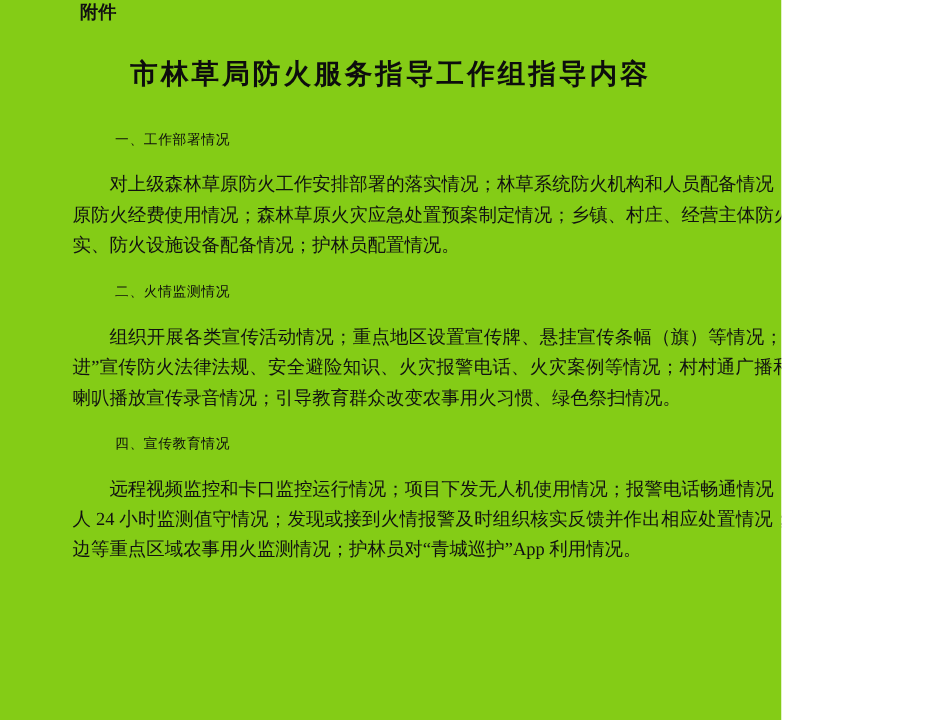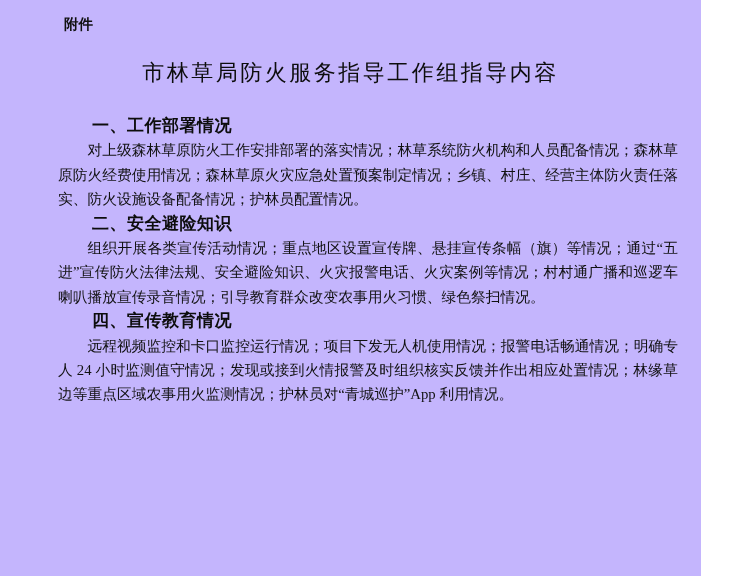--- a/index.html
+++ b/index.html
@@ -2,63 +2,62 @@
 <html lang="zh"><head>
 <meta charset="utf-8">
 <style>
   html, body {
     margin: 0;
     padding: 0;
     background: #ffffff;
   }
   .page {
     position: relative;
-    width: 701px;
+    width: 625px;
     height: 576px;
-    background: #c4b5fd;
+    background: #84cc16;
     box-sizing: border-box;
-    padding-top: 14px;
     overflow: hidden;
     color: #111111;
   }
   .attachment-label {
     margin-left: 64px;
     font-family: "Liberation Sans", "DejaVu Sans", sans-serif;
     font-weight: bold;
     font-size: 14.5px;
     line-height: 20px;
     color: #111111;
   }
   .doc-title {
     margin-top: 24px;
     text-align: center;
     font-family: "Liberation Sans", "DejaVu Sans", sans-serif;
-    font-weight: normal;
+    font-weight: bold;
     font-size: 22px;
     line-height: 30px;
     letter-spacing: 2.5px;
     color: #0d0d0d;
   }
   .doc-content {
     margin-top: 26px;
     margin-left: 58px;
     width: 620px;
     font-family: "Liberation Serif", "DejaVu Serif", serif;
     font-size: 14.75px;
     line-height: 24.4px;
     text-align: justify;
     text-justify: inter-character;
     color: #111111;
   }
   .section-heading {
-    margin: 0;
+    margin: 12px;
     text-indent: 2em;
     font-family: "Liberation Sans", "DejaVu Sans", sans-serif;
-    font-weight: bold;
-    font-size: 17px;
+    font-weight: normal;
+    font-size: 11px;
     letter-spacing: 0.5px;
     color: #0d0d0d;
   }
   .section-body {
     margin: 0;
     text-indent: 2em;
   }
 </style>
 </head>
 <body>
@@ -67,21 +66,21 @@
 
   <div class="attachment-label">附件</div>
 
   <div class="doc-title">市林草局防火服务指导工作组指导内容</div>
 
   <div class="doc-content">
 
     <h2 class="section-heading">一、工作部署情况</h2>
     <p class="section-body">对上级森林草原防火工作安排部署的落实情况；林草系统防火机构和人员配备情况；森林草原防火经费使用情况；森林草原火灾应急处置预案制定情况；乡镇、村庄、经营主体防火责任落实、防火设施设备配备情况；护林员配置情况。</p>
 
-    <h2 class="section-heading">二、安全避险知识</h2>
+    <h2 class="section-heading">二、火情监测情况</h2>
     <p class="section-body">组织开展各类宣传活动情况；重点地区设置宣传牌、悬挂宣传条幅（旗）等情况；通过“五进”宣传防火法律法规、安全避险知识、火灾报警电话、火灾案例等情况；村村通广播和巡逻车喇叭播放宣传录音情况；引导教育群众改变农事用火习惯、绿色祭扫情况。</p>
 
 
     <h2 class="section-heading">四、宣传教育情况</h2>
     <p class="section-body">远程视频监控和卡口监控运行情况；项目下发无人机使用情况；报警电话畅通情况；明确专人 24 小时监测值守情况；发现或接到火情报警及时组织核实反馈并作出相应处置情况；林缘草边等重点区域农事用火监测情况；护林员对“青城巡护”App 利用情况。</p>
 
   </div>
 </div>
 
 </body></html>

